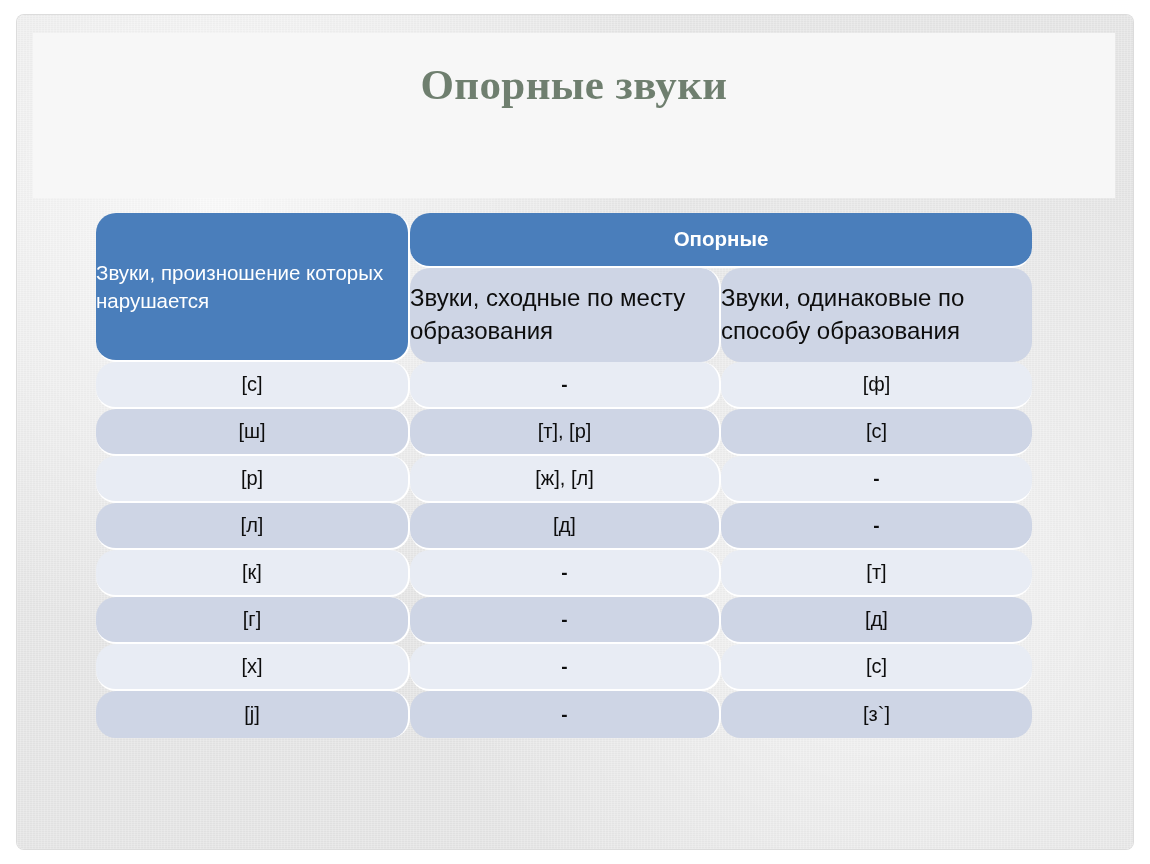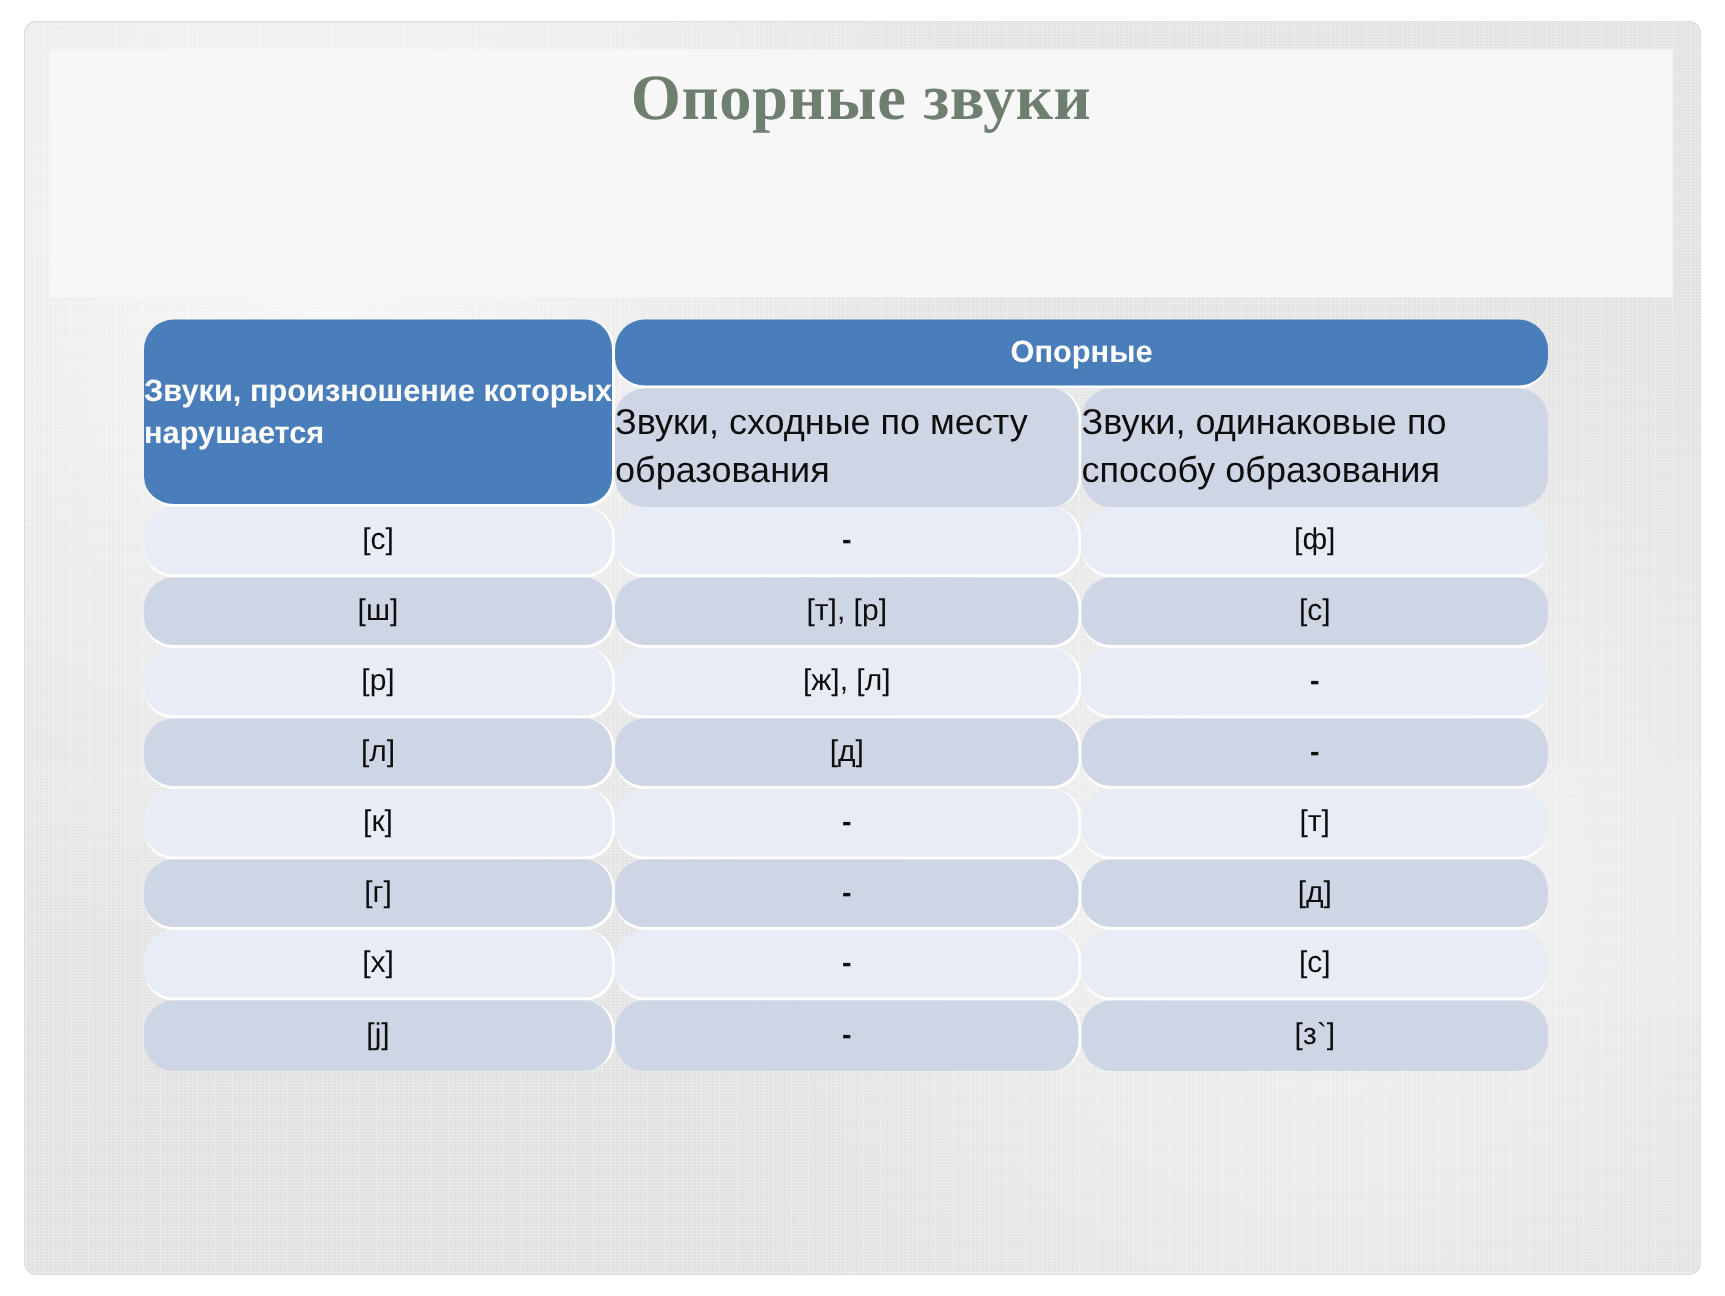--- a/index.html
+++ b/index.html
@@ -46,21 +46,21 @@
     left: 16px;
     top: 18px;
     width: 1082px;
     height: 165px;
     background: #f7f7f7;
     display: flex;
     justify-content: center;
     align-items: flex-start;
   }
   .title-text {
-    margin-top: 8px;
+    margin-top: 27px;
     font-family: "Liberation Serif", "DejaVu Serif", serif;
     font-size: 43px;
     font-weight: 700;
     color: #6f7f6f;
     letter-spacing: 0.4px;
     line-height: 1.15;
     white-space: nowrap;
   }
 
   
@@ -88,25 +88,25 @@
 
   col.c1 { width: 314px; }
   col.c2 { width: 311px; }
   col.c3 { width: 311px; }
 
   
   th.hdr-main {
     background: #4a7ebb;
     color: #ffffff;
     font-size: 20.5px;
-    font-weight: 700;
+    font-weight: 400;
     text-align: left;
     padding: 14px 0 14px 14px;
     line-height: 1.36;
-    height: 125px;
+    height: 149px;
     box-sizing: border-box;
   }
   th.hdr-span {
     background: #4a7ebb;
     color: #ffffff;
     font-size: 20.5px;
     font-weight: 700;
     text-align: center;
     height: 45px;
     box-sizing: border-box;

